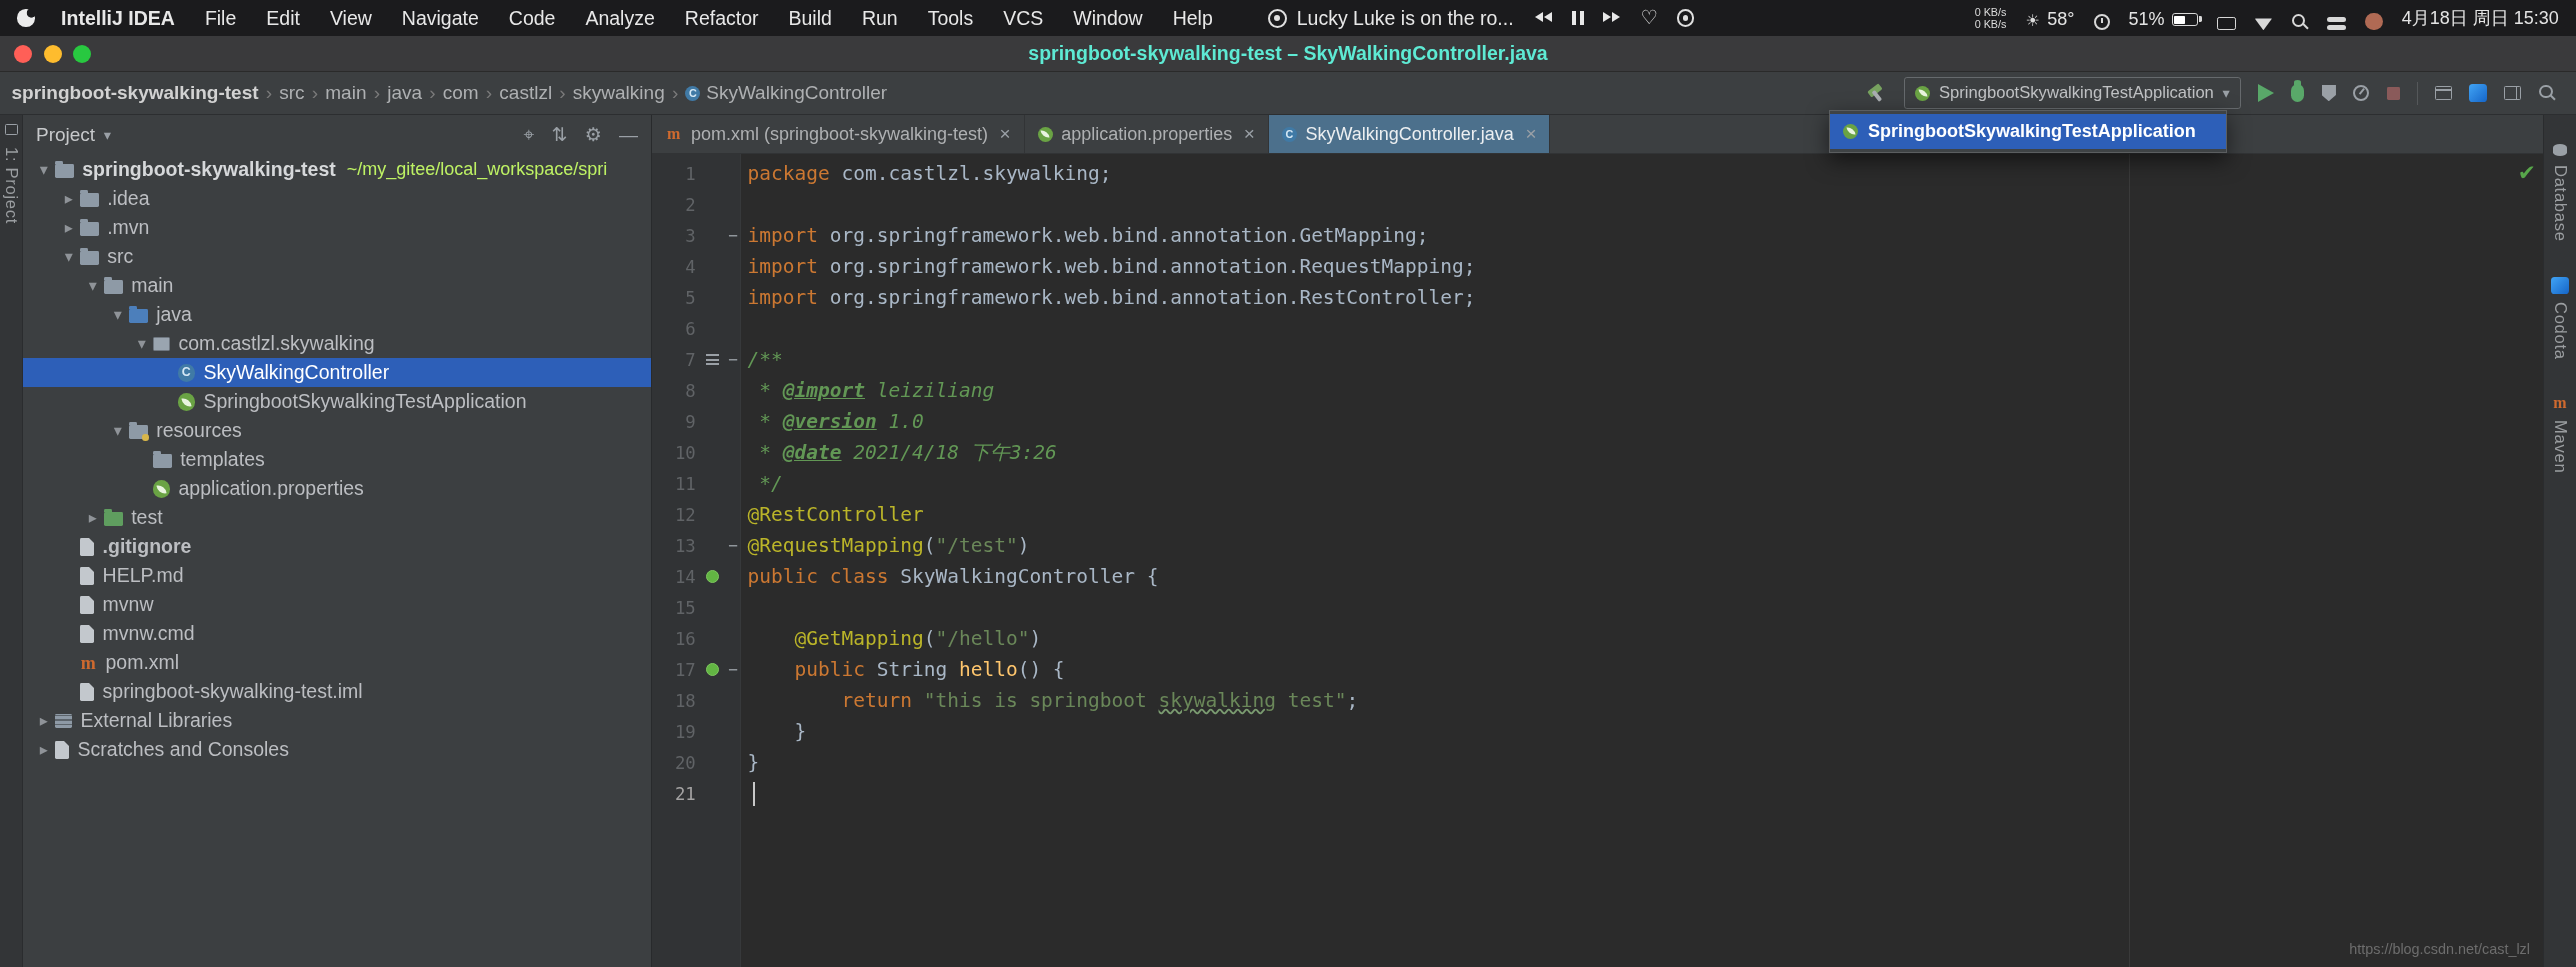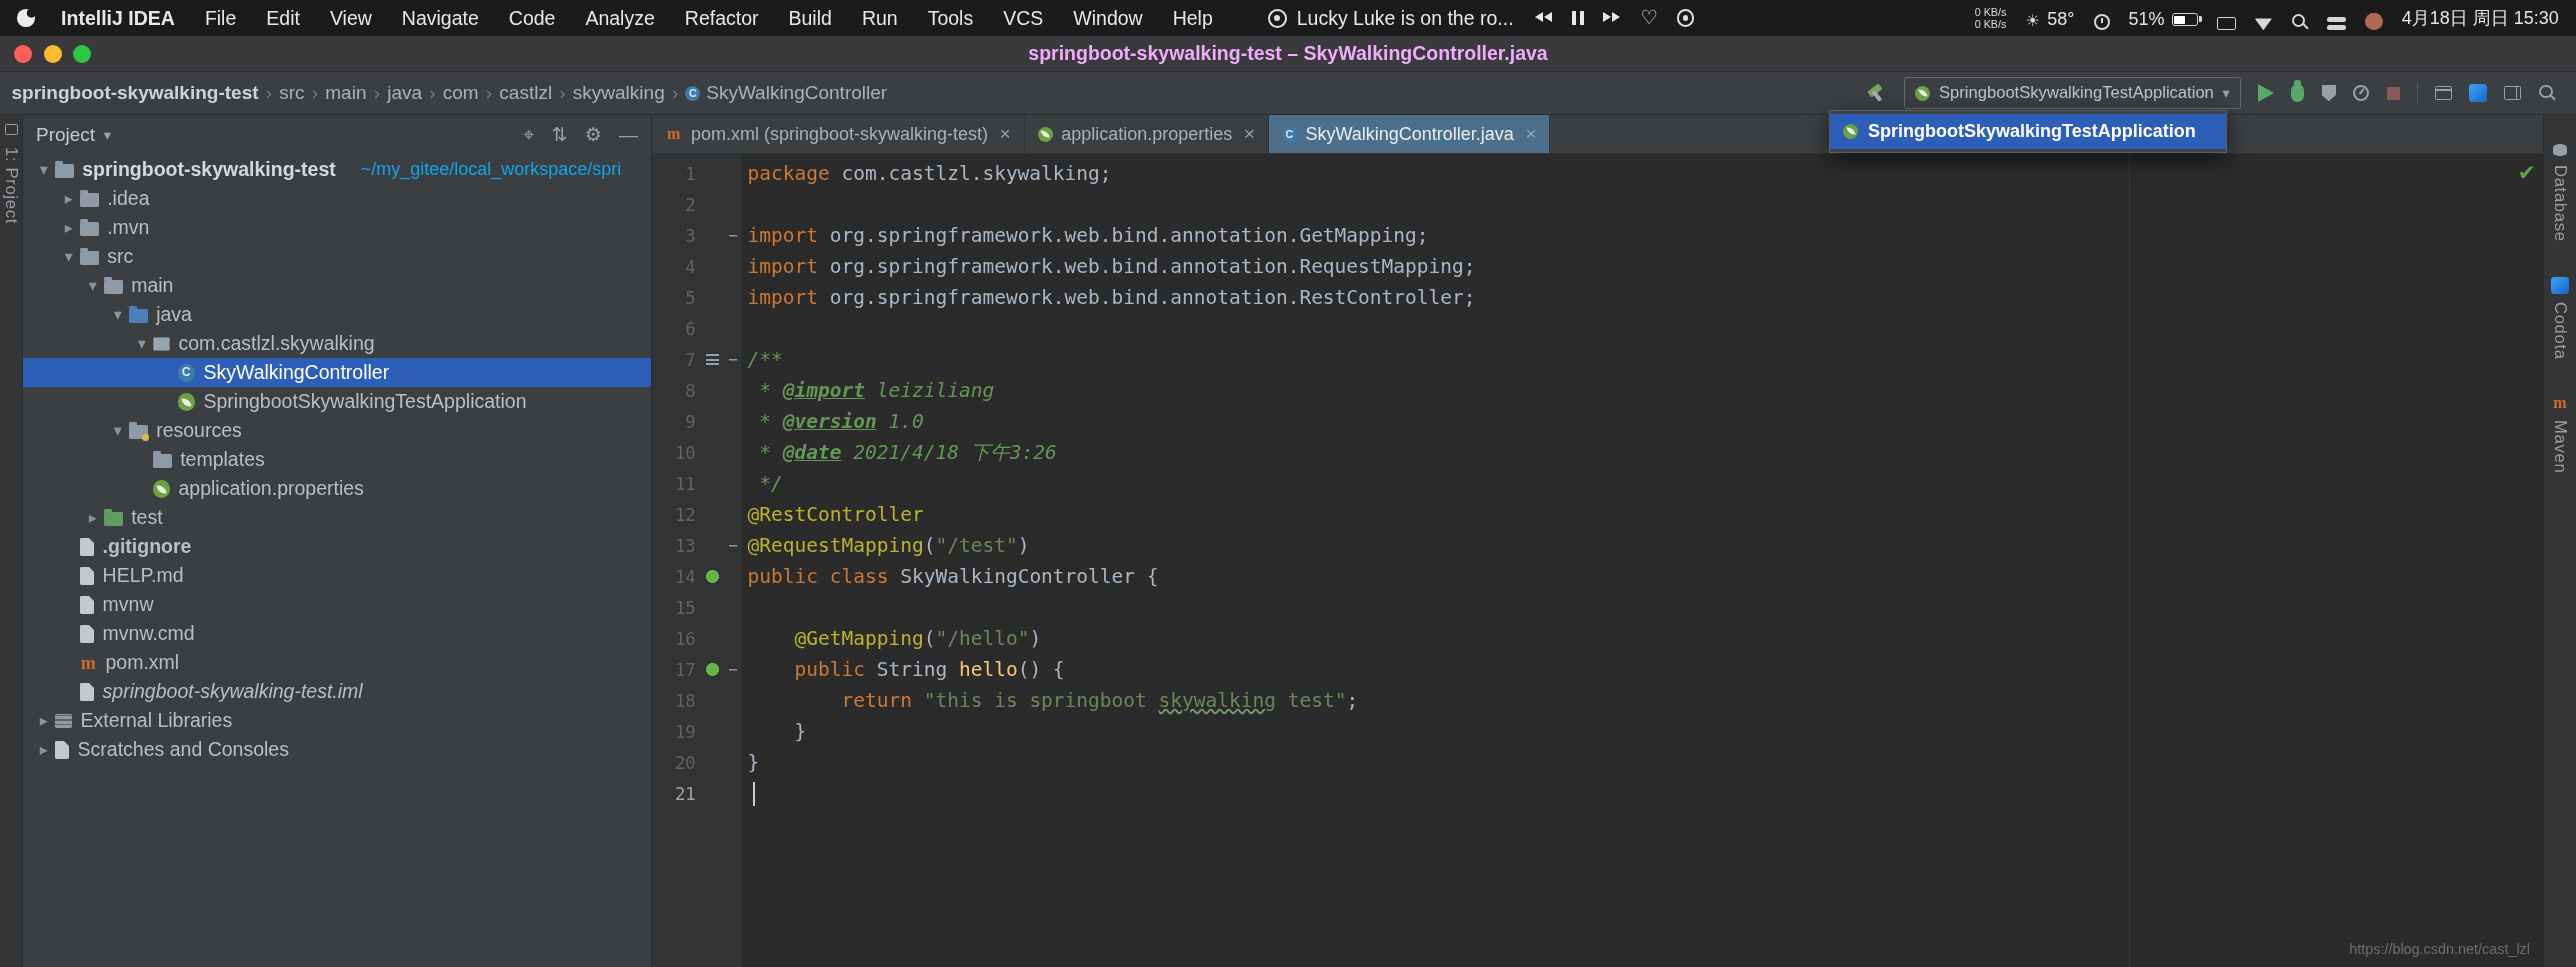--- a/index.html
+++ b/index.html
@@ -43,21 +43,21 @@
 .cc-icon::before,.cc-icon::after{content:"";position:absolute;left:0;width:19px;height:5px;border-radius:2.9px;background:#d8d8d8}
 .cc-icon::before{top:0}.cc-icon::after{bottom:0}
 .app-circle{width:17.3px;height:17.3px;border-radius:50%;background:#b06a54}
 .clock{white-space:nowrap}
 
 
 #titlebar{position:absolute;left:0;top:36px;width:100%;height:36px;background:#3a3a3c;display:flex;align-items:center;border-bottom:0.7px solid #2a2a2a}
 .traffic{display:flex;gap:11.5px;margin-left:14.4px;z-index:2}
 .light{width:18px;height:18px;border-radius:50%}
 .light.red{background:#ff5f57}.light.yellow{background:#febc2e}.light.green{background:#28c840}
-#window-title{position:absolute;left:0;right:0;text-align:center;font-size:19.5px;font-weight:bold;color:#f0abfc}
+#window-title{position:absolute;left:0;right:0;text-align:center;font-size:19.5px;font-weight:bold;color:#5eead4}
 
 
 #navbar{position:absolute;left:0;top:72px;width:100%;height:43px;background:#3c3f41;display:flex;align-items:center;padding:0 11.5px;border-bottom:0.7px solid #2c2e30}
 #breadcrumbs{display:flex;align-items:center;gap:7.2px;font-size:19px;color:#aeb0b2}
 .crumb{display:flex;align-items:center;gap:5.8px;white-space:nowrap}
 .crumb-root{font-weight:bold;color:#d2d2d2}
 .crumb-sep{color:#7a7a7a}
 #run-controls{margin-left:auto;display:flex;align-items:center;gap:17.3px;padding-right:8.6px}
 .hammer-icon{position:relative;width:21.6px;height:21.6px}
 .hammer-icon::before{content:"";position:absolute;left:2.2px;top:4.3px;width:13.7px;height:7.2px;background:#77a25f;border-radius:1.4px;transform:rotate(-38deg)}
@@ -95,21 +95,21 @@
 #project-header{height:39px;display:flex;align-items:center;padding:0 13px;font-size:19px;color:#c7c9cb;gap:8.6px}
 .header-arrow{color:#9aa0a6;font-size:14.4px}
 #header-actions{margin-left:auto;display:flex;align-items:center;gap:17.3px;color:#9aa0a6;font-size:19px}
 #project-tree{padding-top:1.4px}
 .tree-row{height:29px;display:flex;align-items:center;font-size:19.5px;color:#bcbec2;white-space:nowrap;overflow:hidden}
 .tree-row.selected{background:#2d5fb8;color:#fff}
 .tree-arrow{width:21.6px;flex:none;color:#8f9398;font-size:16px;text-align:center}
 .tree-icon{flex:none;margin-right:8.6px}
 .tree-label.bold{font-weight:bold;color:#d6d8da}
 .tree-row.selected .tree-label{color:#fff}
-.tree-suffix{color:#0ea5e9;font-size:18px;margin-left:25px}
+.tree-suffix{color:#bef264;font-size:18px;margin-left:11px}
 
 
 .t-folder{width:19px;height:13.7px;border-radius:1.4px;background:#8e9aa6;position:relative;margin-top:2.9px}
 .t-folder::before{content:"";position:absolute;top:-3.6px;left:0;width:8px;height:3.6px;border-radius:1.4px 1.4px 0 0;background:inherit}
 .t-folder.src{background:#4c7fbb}
 .t-folder.test{background:#5f9e5f}
 .t-folder.res::after{content:"";position:absolute;right:-1.4px;bottom:-1.4px;width:6.5px;height:6.5px;border-radius:50%;background:#d8b64a}
 .t-package{width:17.3px;height:13.7px;background:#9aa5b0;border:1.4px solid #6f7780;border-radius:1.4px}
 .t-class{width:17.3px;height:17.3px;border-radius:50%;background:#407aa6;color:#d5e8f5;font-weight:bold;font-size:12.3px;line-height:17.3px;text-align:center}
 .t-class::before{content:"C"}
@@ -381,21 +381,21 @@
         <div class="tree-row" style="padding-left: 35px;">
           <span class="tree-arrow"></span>
           <span class="tree-icon t-file"></span>
           <span class="tree-label">mvnw.cmd</span>
         </div>
         <div class="tree-row" style="padding-left: 35px;">
           <span class="tree-arrow"></span>
           <span class="tree-icon t-maven"></span>
           <span class="tree-label">pom.xml</span>
         </div>
-        <div class="tree-row" style="padding-left: 35px; font-style: italic;">
+        <div class="tree-row" style="padding-left: 35px;">
           <span class="tree-arrow"></span>
           <span class="tree-icon t-file"></span>
           <span class="tree-label">springboot-skywalking-test.iml</span>
         </div>
         <div class="tree-row" style="padding-left: 10px;">
           <span class="tree-arrow">▸</span>
           <span class="tree-icon t-lib"></span>
           <span class="tree-label">External Libraries</span>
         </div>
         <div class="tree-row" style="padding-left: 10px;">

